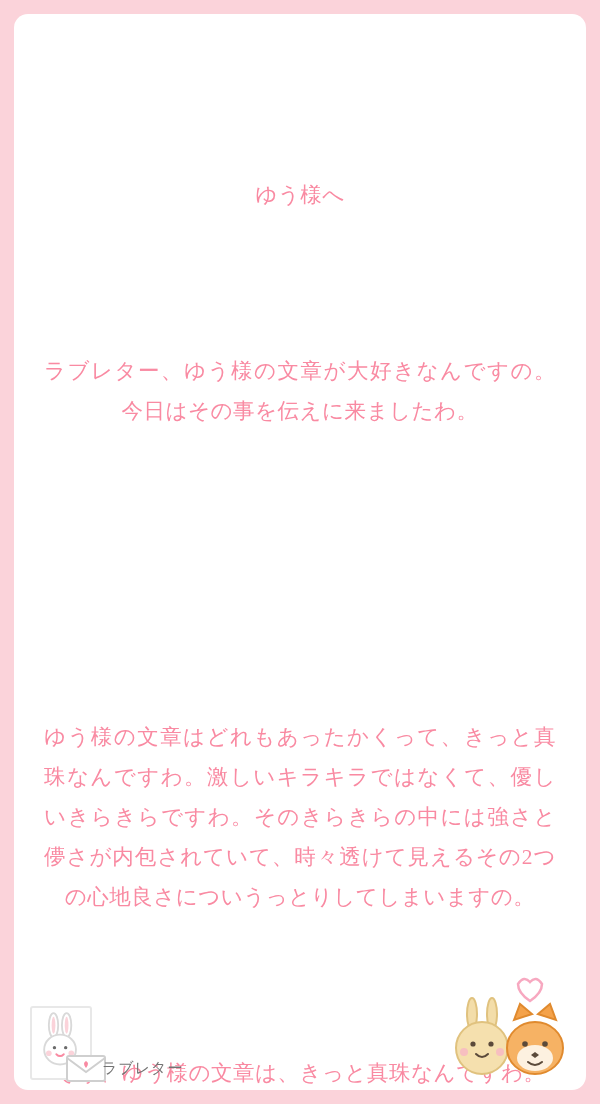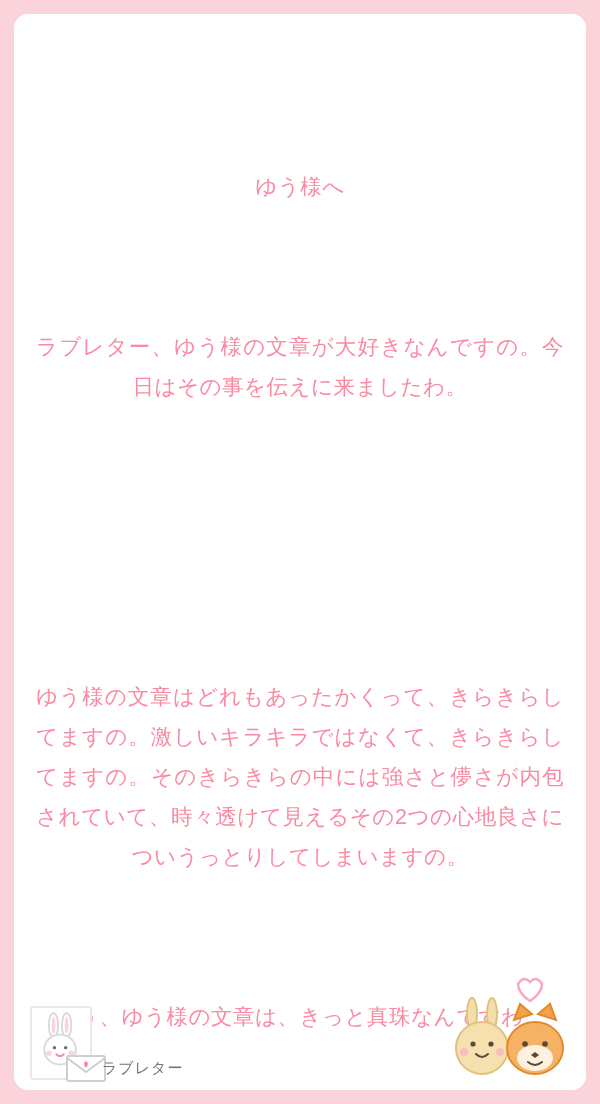--- a/index.html
+++ b/index.html
@@ -35,21 +35,22 @@
     color: #f98aa2;
     font-size: 21.5px;
     line-height: 1.86;
     letter-spacing: 0.5px;
     text-align: center;
     font-family: "Liberation Sans", sans-serif;
     white-space: pre-wrap;
     word-break: break-all;
   }
   .letter p {
-    margin: 0;
+    margin: 8px;
+    font-family: Liberation Serif, serif;
   }
   .para-gap {
     height: 30px;
   }
   .justify {
     text-align: justify;
     text-align-last: center;
     text-justify: inter-character;
   }
   
@@ -109,21 +110,21 @@
   <div class="card">
 
     <div class="letter">
 
       <p>ゆう様へ</p>
 
       <p class="justify">ラブレター、ゆう様の文章が大好きなんですの。今日はその事を伝えに来ましたわ。</p>
 
       <div class="para-gap"></div>
 
-      <p class="justify">ゆう様の文章はどれもあったかくって、きらきらしてますの。激しいキラキラではなくて、きらきらしてますの。そのきらきらの中には強さと儚さが内包されていて、時々透けて見えるその2つの心地良さについうっとりしてしまいますの。</p>
+      <p class="justify">ゆう様の文章はどれもあったかくって、きっと真珠なんですわ。激しいキラキラではなくて、優しいきらきらですわ。そのきらきらの中には強さと儚さが内包されていて、時々透けて見えるその2つの心地良さについうっとりしてしまいますの。</p>
 
       <p>そう、ゆう様の文章は、きっと真珠なんですわ。</p>
 
       
 
       
 
       
 
       

